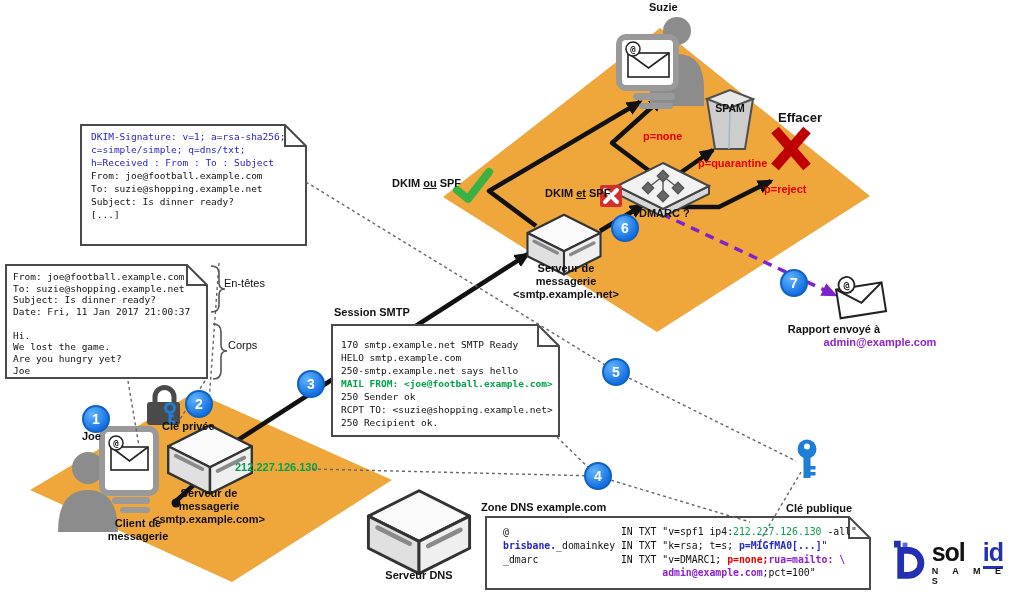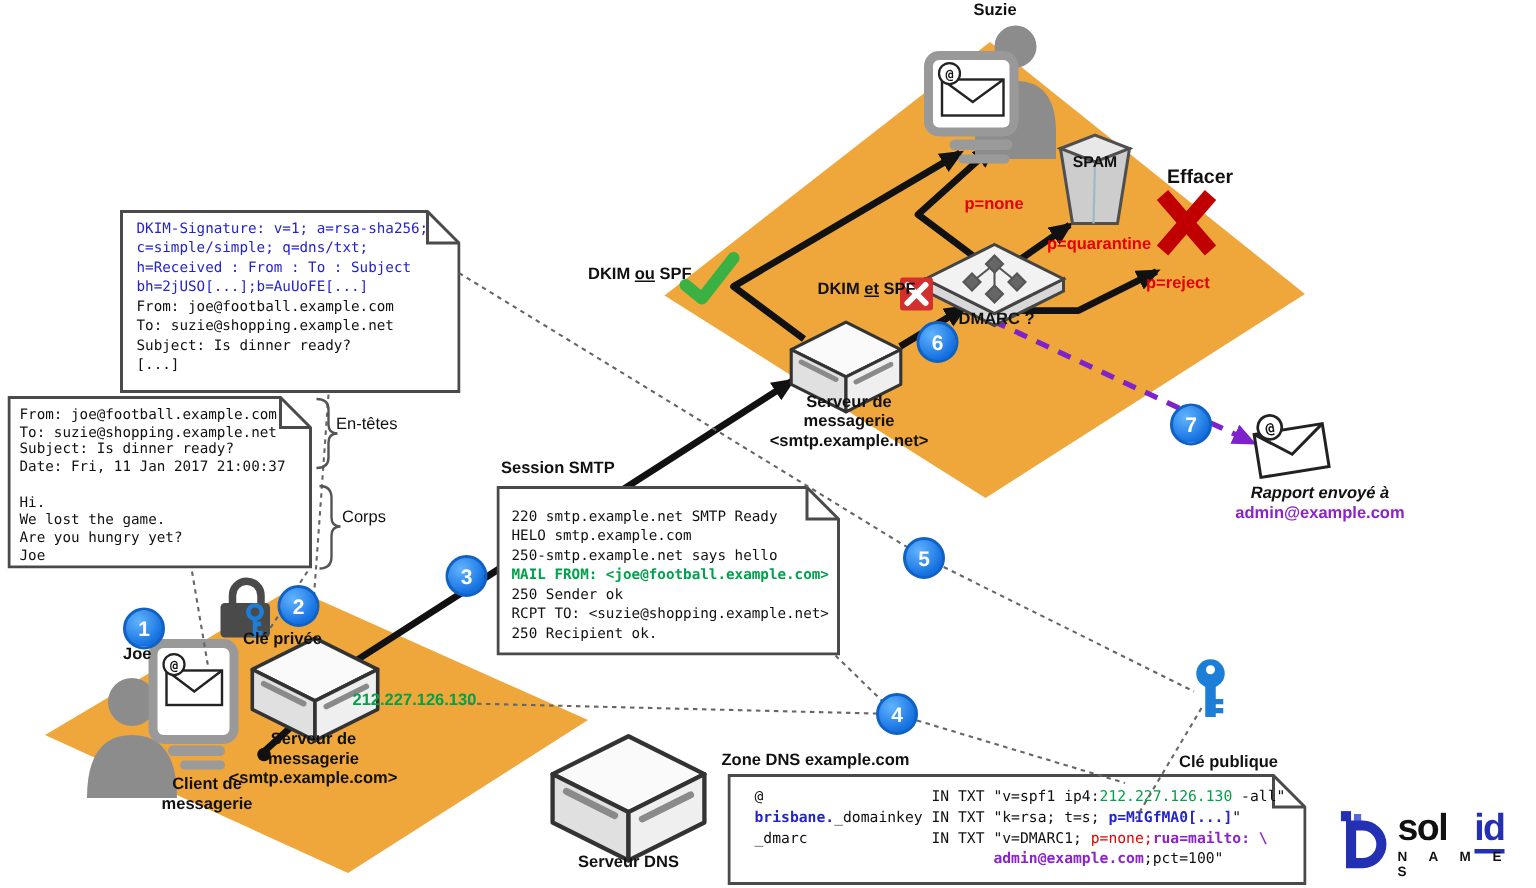--- a/index.html
+++ b/index.html
@@ -148,30 +148,29 @@
     </g>
 
     <g transform="rotate(-9 860 300)">
       <rect x="838" y="286" width="46" height="29" fill="#fff" stroke="#222" stroke-width="2"></rect>
       <path d="M838,286 L861,303 L884,286" fill="none" stroke="#222" stroke-width="2"></path>
       <circle cx="849" cy="283" r="8" fill="#fff" stroke="#222" stroke-width="1.8"></circle>
       <text x="849" y="287" font-size="10" font-weight="bold" text-anchor="middle" fill="#111" font-family="DejaVu Sans Mono, monospace">@</text>
     </g>
   </svg>
 
-  <div class="note" style="left:80px;top:140px;width:227px;height:122px;">
+  <div class="note" style="left:80px;top:124px;width:227px;height:122px;">
     <svg width="227" height="122" viewBox="0 0 227 122">
       <path d="M1,1 H205 L226,22 V121 H1 Z" fill="#fff" stroke="#4a4a4a" stroke-width="2"></path>
       <path d="M205,1 V22 H226" fill="none" stroke="#4a4a4a" stroke-width="2"></path>
     </svg>
     <div class="note-body" style="padding:6px 0 0 11px;font-size:9.5px;line-height:13px;">
         <div class="ln"><span style="color: rgb(36, 36, 204);">DKIM-Signature: v=1; a=rsa-sha256;</span></div>
         <div class="ln"><span style="color: rgb(36, 36, 204);">c=simple/simple; q=dns/txt;</span></div>
         <div class="ln"><span style="color: rgb(36, 36, 204);">h=Received : From : To : Subject</span></div>
-        <div class="ln"><span style="color: rgb(36, 36, 204);">bh=2jUSO[...];b=AuUoFE[...]</span></div>
         <div class="ln"><span>From: joe@football.example.com</span></div>
         <div class="ln"><span>To: suzie@shopping.example.net</span></div>
         <div class="ln"><span>Subject: Is dinner ready?</span></div>
         <div class="ln"><span>[...]</span></div>
       </div>
   </div>
 
   <div class="note" style="left:5px;top:264px;width:203px;height:115px;">
     <svg width="203" height="115" viewBox="0 0 203 115">
       <path d="M1,1 H182 L202,21 V114 H1 Z" fill="#fff" stroke="#4a4a4a" stroke-width="2"></path>
@@ -189,39 +188,39 @@
         <div class="ln"><span>Joe</span></div>
       </div>
   </div>
 
   <div class="note" style="left:331px;top:324px;width:229px;height:113px;">
     <svg width="229" height="113" viewBox="0 0 229 113">
       <path d="M1,1 H207 L228,22 V112 H1 Z" fill="#fff" stroke="#4a4a4a" stroke-width="2"></path>
       <path d="M207,1 V22 H228" fill="none" stroke="#4a4a4a" stroke-width="2"></path>
     </svg>
     <div class="note-body" style="padding:14px 0 0 10px;font-size:9.5px;line-height:13px;">
-        <div class="ln"><span>220 smtp.example.net SMTP Ready</span></div>
+        <div class="ln"><span>170 smtp.example.net SMTP Ready</span></div>
         <div class="ln"><span>HELO smtp.example.com</span></div>
         <div class="ln"><span>250-smtp.example.net says hello</span></div>
         <div class="ln"><span style="color: rgb(0, 161, 75); font-weight: bold;">MAIL FROM: &lt;joe@football.example.com&gt;</span></div>
         <div class="ln"><span>250 Sender ok</span></div>
         <div class="ln"><span>RCPT TO: &lt;suzie@shopping.example.net&gt;</span></div>
         <div class="ln"><span>250 Recipient ok.</span></div>
       </div>
   </div>
 
   <div class="note" style="left:485px;top:516px;width:386px;height:74px;">
     <svg width="386" height="74" viewBox="0 0 386 74">
       <path d="M1,1 H364 L385,22 V73 H1 Z" fill="#fff" stroke="#4a4a4a" stroke-width="2"></path>
       <path d="M364,1 V22 H385" fill="none" stroke="#4a4a4a" stroke-width="2"></path>
     </svg>
     <div class="note-body" style="padding:9px 0 0 18px;font-size:9.8px;line-height:13.8px;">
         <div class="ln"><span>@                   IN TXT "v=spf1 ip4:</span><span style="color: rgb(0, 161, 75);">212.227.126.130</span><span> -all"</span></div>
         <div class="ln"><span style="color: rgb(36, 36, 204); font-weight: bold;">brisbane.</span><span>_domainkey IN TXT "k=rsa; t=s; </span><span style="color: rgb(36, 36, 204); font-weight: bold;">p=MIGfMA0[...]</span><span>"</span></div>
-        <div class="ln"><span>_dmarc              IN TXT "v=DMARC1; </span><span style="color: rgb(230, 0, 0); font-weight: normal;">p=none;</span><span style="color: rgb(139, 34, 204); font-weight: bold;">rua=mailto: \</span></div>
+        <div class="ln"><span>_dmarc              IN TXT "v=DMARC1; </span><span style="color: rgb(230, 0, 0); font-weight: bold;">p=none;</span><span style="color: rgb(139, 34, 204); font-weight: bold;">rua=mailto: \</span></div>
         <div class="ln"><span>                           </span><span style="color: rgb(139, 34, 204); font-weight: bold;">admin@example.com</span><span>;pct=100"</span></div>
       </div>
   </div>
 
   <div class="lbl" style="left:649px;top:1px;">Suzie</div>
   <div class="lbl" style="left:82px;top:430px;">Joe</div>
   <div class="lbl center" style="left:88px;top:517px;width:100px;">Client de
 messagerie</div>
   <div class="lbl" style="left:138px;top:420px;margin-left:24px;">Clé privée</div>
   <div class="lbl" style="left:786px;top:502px;">Clé publique</div>
@@ -237,21 +236,21 @@
   <div class="lbl" style="left:778px;top:111px;font-size:13px;">Effacer</div>
   <div class="lbl red" style="left:643px;top:130px;">p=none</div>
   <div class="lbl red" style="left:698px;top:157px;">p=quarantine</div>
   <div class="lbl red" style="left:764px;top:183px;">p=reject</div>
   <div class="lbl" style="left:392px;top:177px;"><span style="font-weight: bold;">DKIM </span><span style="font-weight: bold; text-decoration: underline;">ou</span><span style="font-weight: bold;"> SPF</span></div>
   <div class="lbl" style="left:535px;top:187px;padding-left:10px;"><span style="font-weight: bold;">DKIM </span><span style="font-weight: bold; text-decoration: underline;">et</span><span style="font-weight: bold;"> SPF</span></div>
   <div class="lbl normal" style="left:224px;top:277px;">En-têtes</div>
   <div class="lbl normal" style="left:228px;top:339px;">Corps</div>
   <div class="lbl" style="left:334px;top:306px;">Session SMTP</div>
   <div class="lbl" style="left:481px;top:501px;">Zone DNS example.com</div>
-  <div class="lbl center" style="left:815px;top:323px;width:130px;font-style:italic;">Rapport envoyé à</div>
+  <div class="lbl center" style="left:769px;top:323px;width:130px;">Rapport envoyé à</div>
   <div class="lbl center purple" style="left:810px;top:336px;width:140px;">admin@example.com</div>
   <div class="lbl green" style="left:235px;top:461px;">212.227.126.130</div>
 
   <svg id="dash-layer" class="layer" width="1024" height="592" viewBox="0 0 1024 592">
     <g stroke="#666" stroke-width="1.4" stroke-dasharray="3 3" fill="none">
       <path d="M306,182 L615,371 L796,461"></path>
       <path d="M312,469 L597,476 L750,522"></path>
       <path d="M557,437 L597,476"></path>
       <path d="M801,472 L757,546"></path>
       <path d="M219,263 L209,402"></path>

